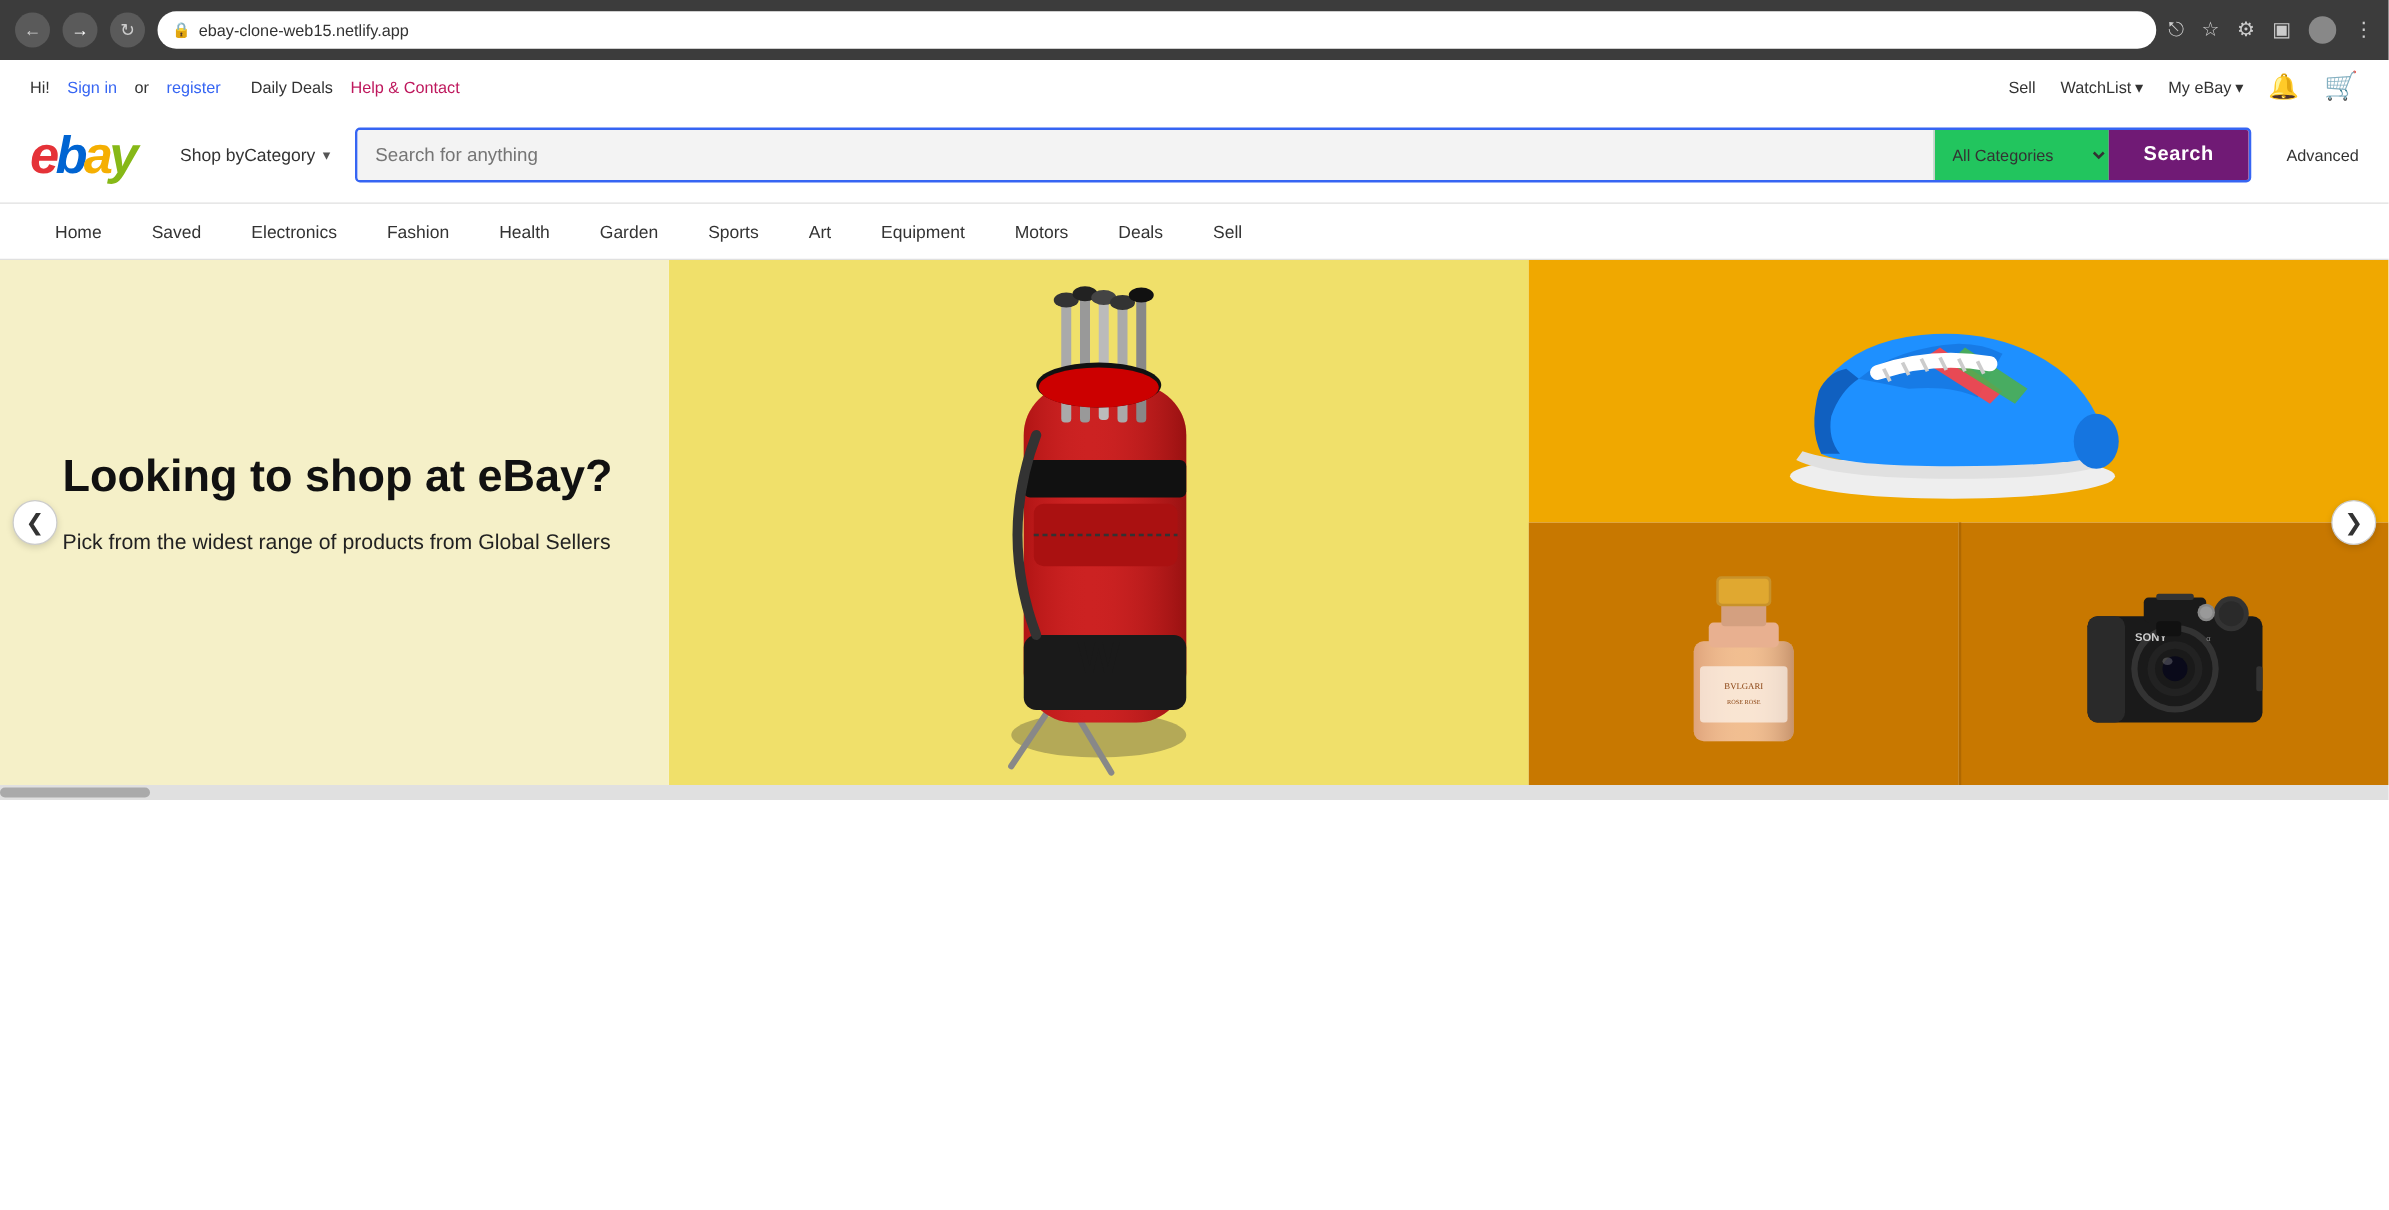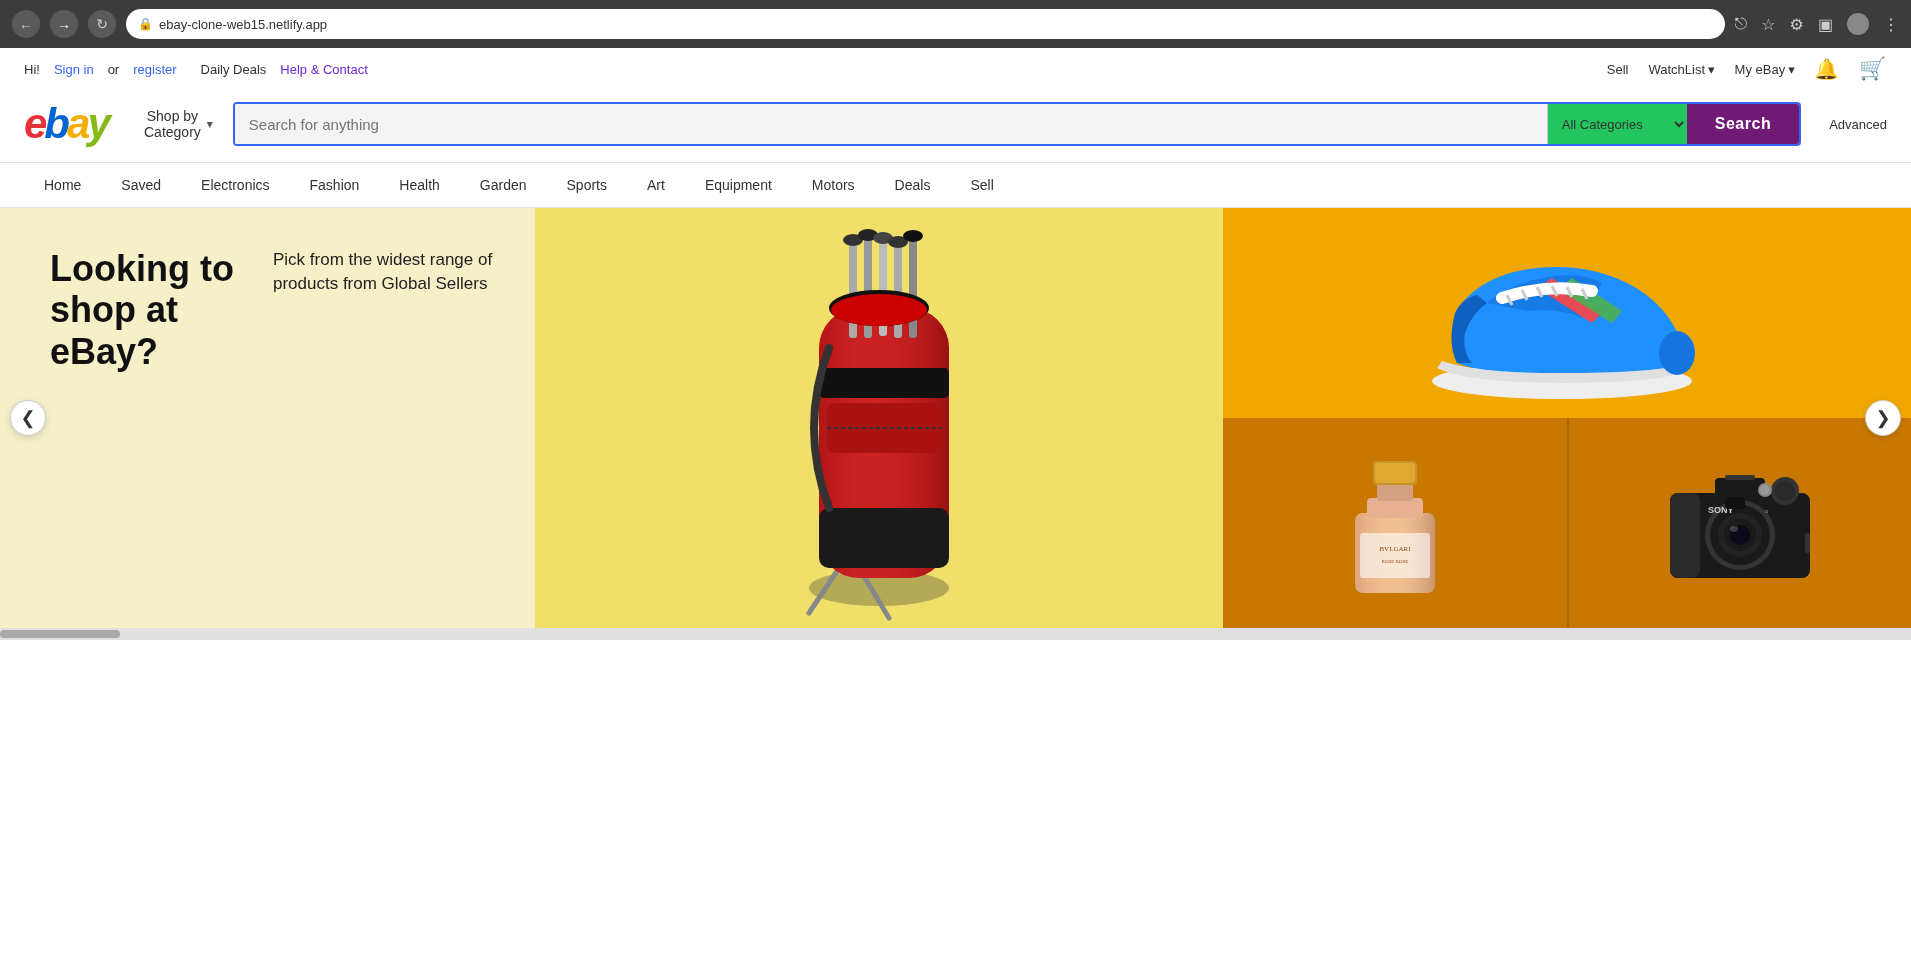--- a/index.html
+++ b/index.html
@@ -157,21 +157,21 @@
       height: 420px;
       position: relative;
       overflow: hidden;
     }
 
     
     .hero-left {
       background: #f5f0c8;
       width: 28%;
       display: flex;
-      flex-direction: row;
+      flex-direction: column;
       justify-content: center;
       padding: 40px 40px 40px 50px;
       position: relative;
     }
     .hero-left h1 {
       font-size: 36px;
       font-weight: 900;
       color: #111;
       line-height: 1.15;
       margin-bottom: 20px;
@@ -290,21 +290,21 @@
   </div>
 </div>
 
 <div class="top-bar">
   <div class="top-bar-left">
     <span>Hi!</span>
     <a href="#">Sign in</a>
     <span> or </span>
     <a href="#">register</a>
     <a href="#" style="color:#333; margin-left:10px;">Daily Deals</a>
-    <a href="#" style="color:#6d28d9;">Help &amp; Contact</a>
+    <a href="#" style="color:#be185d;">Help &amp; Contact</a>
   </div>
   <div class="top-bar-right">
     <a href="#">Sell</a>
     <div class="dropdown">
       <span>WatchList</span>
       <span>▾</span>
     </div>
     <div class="dropdown">
       <span>My eBay</span>
       <span>▾</span>
@@ -315,21 +315,21 @@
 </div>
 
 <div class="header">
   <div class="logo">
     <span>e</span>
       <span>b</span>
       <span>a</span>
       <span>y</span>
   </div>
   <div class="shop-by-category">
-    <div style="display:flex;flex-direction:column;align-items:center;">
+    <div style="display:flex;flex-direction:row;align-items:center;">
       <span>Shop by</span>
       <span>Category</span>
     </div>
     <span class="chevron">▾</span>
   </div>
   <div class="search-container">
     <input class="search-input" type="text" placeholder="Search for anything" style="">
     <select class="search-category-select">
       <option>All Categories</option>
       <option>Electronics</option>

